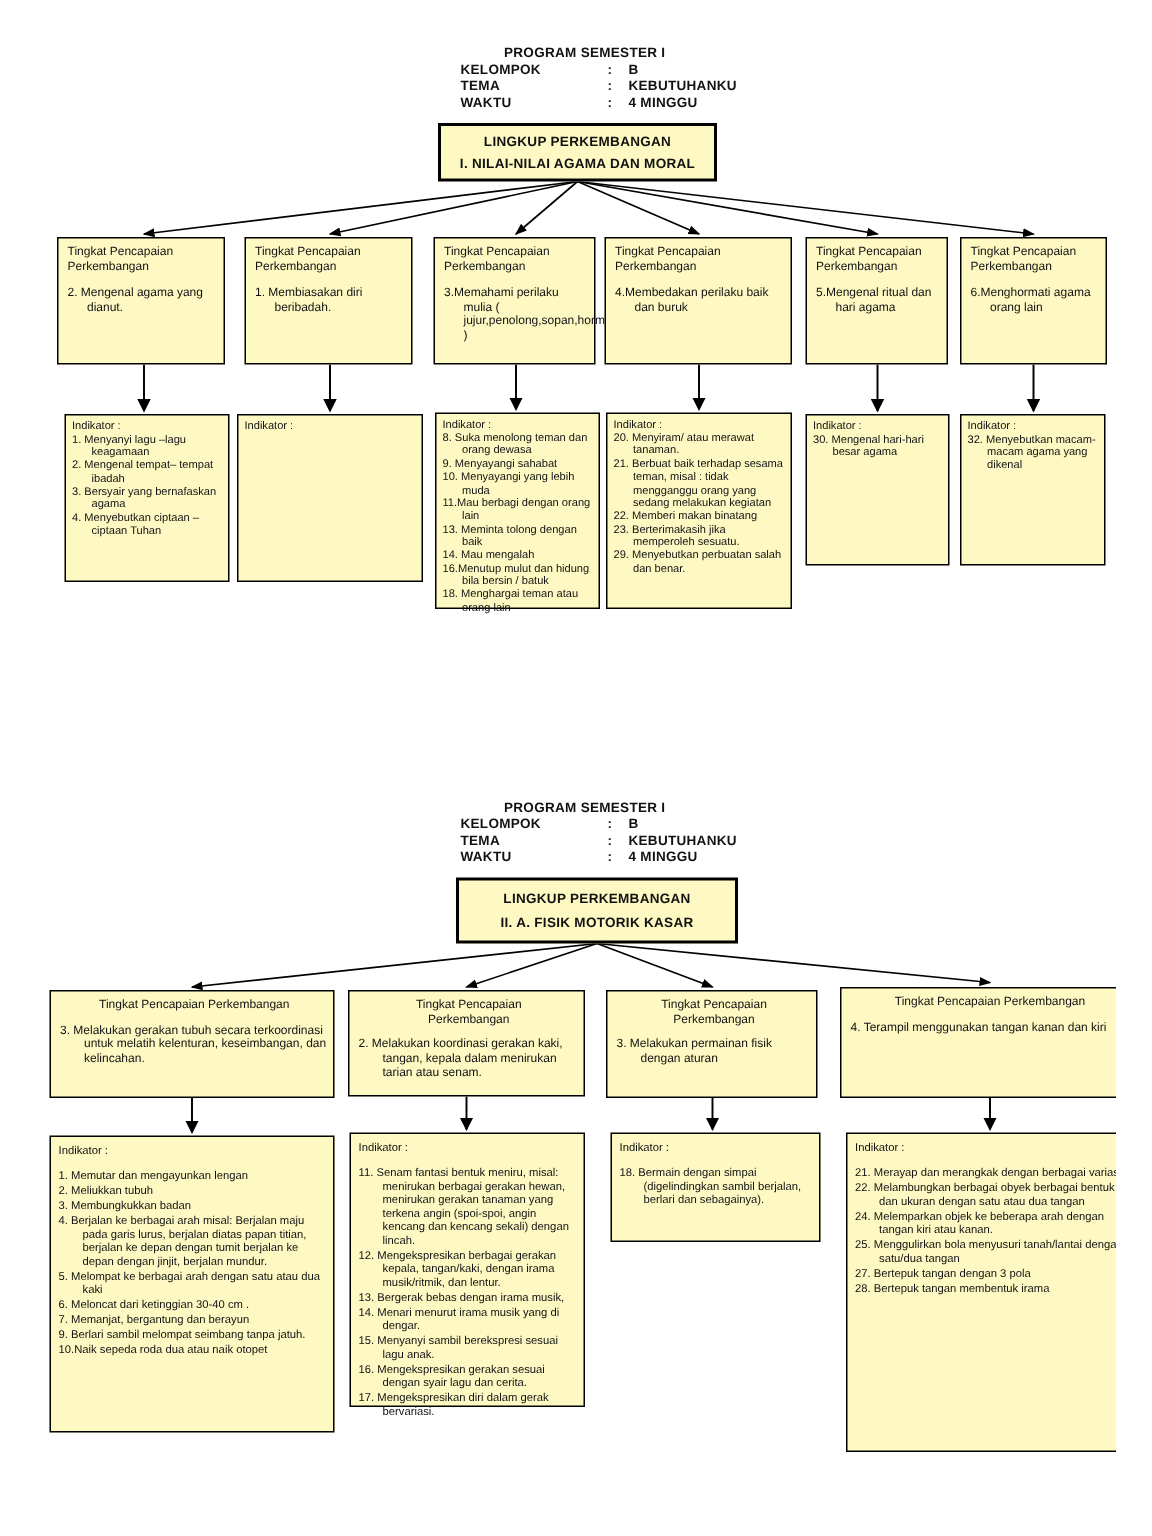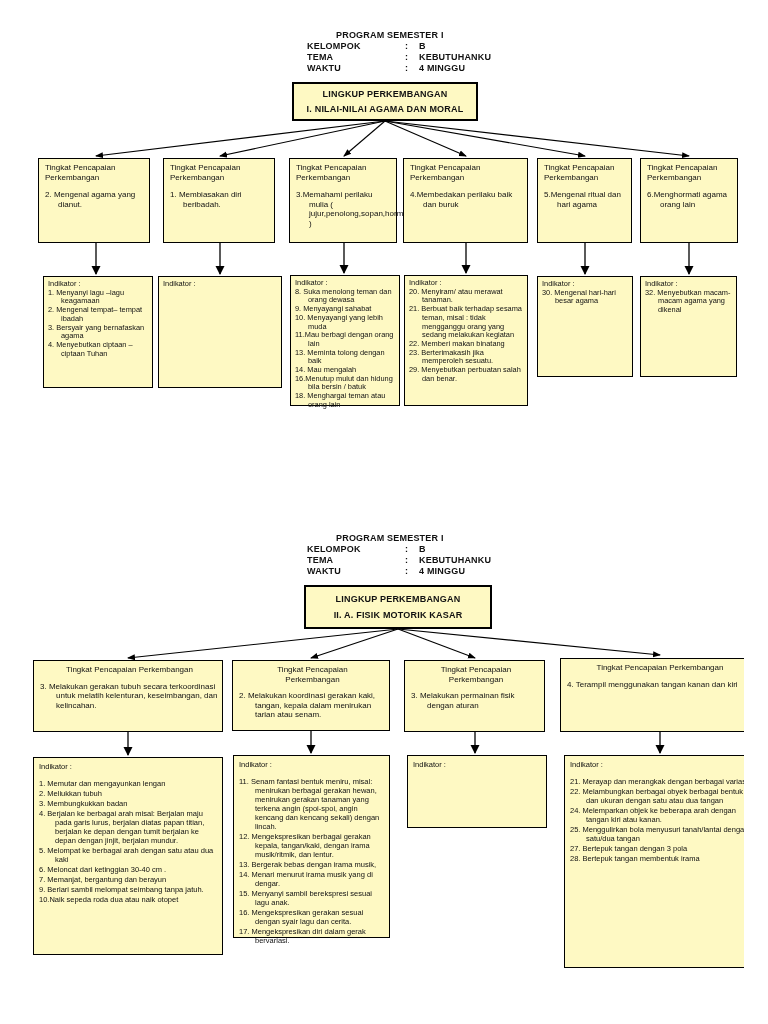--- a/index.html
+++ b/index.html
@@ -231,20 +231,23 @@
         <div class="li">13. Bergerak bebas dengan irama musik,</div>
         <div class="li">14. Menari menurut irama musik yang di dengar.</div>
         <div class="li">15. Menyanyi sambil berekspresi sesuai lagu anak.</div>
         <div class="li">16. Mengekspresikan gerakan sesuai dengan syair lagu dan cerita.</div>
         <div class="li">17. Mengekspresikan diri dalam gerak bervariasi.</div>
       </div>
   </div>
   <div class="box ind2" style="left:407px;top:755px;width:140px;height:73px;">
     <div>Indikator :</div>
     <div class="ind-gap"></div>
+    <div>
+        <div class="li">18. Bermain dengan simpai (digelindingkan sambil berjalan, berlari dan sebagainya).</div>
+      </div>
   </div>
   <div class="box ind2" style="left:564px;top:755px;width:196px;height:213px;">
     <div>Indikator :</div>
     <div class="ind-gap"></div>
     <div>
         <div class="li">21. Merayap dan merangkak dengan berbagai variasi.</div>
         <div class="li">22. Melambungkan berbagai obyek berbagai bentuk dan ukuran dengan satu atau dua tangan</div>
         <div class="li">24. Melemparkan objek ke beberapa arah dengan tangan kiri atau kanan.</div>
         <div class="li">25. Menggulirkan bola menyusuri tanah/lantai dengan satu/dua tangan</div>
         <div class="li">27. Bertepuk tangan dengan 3 pola</div>

